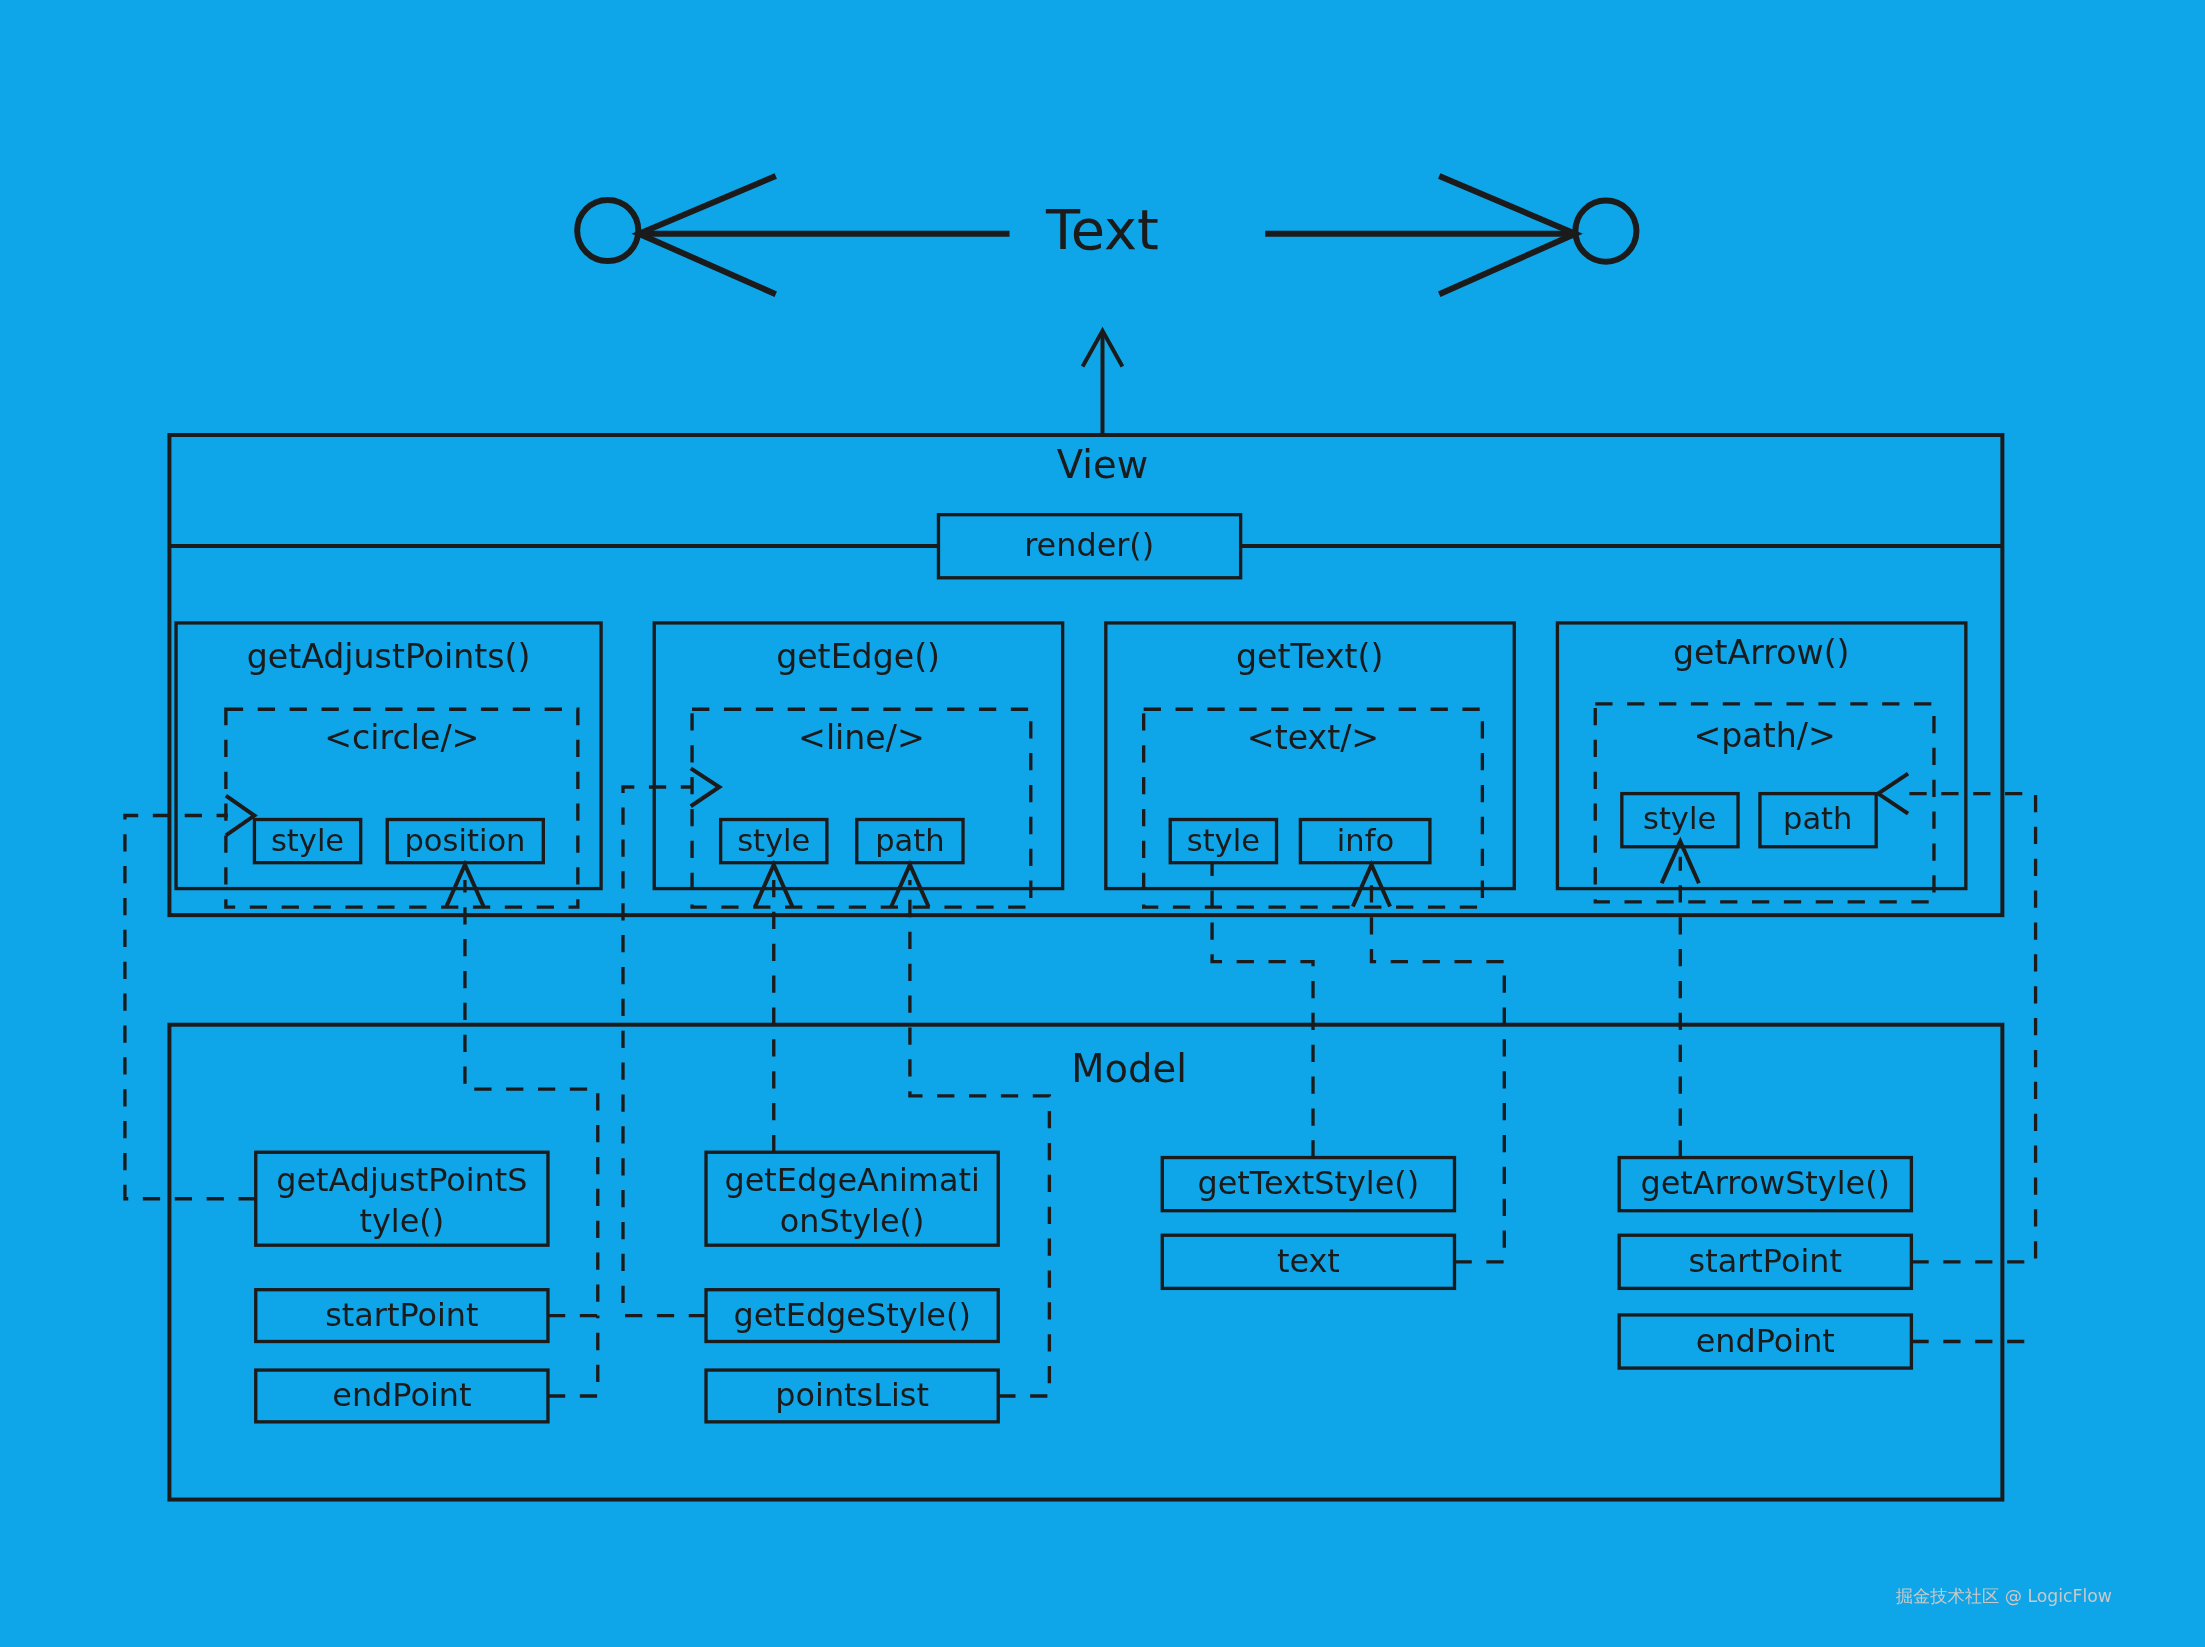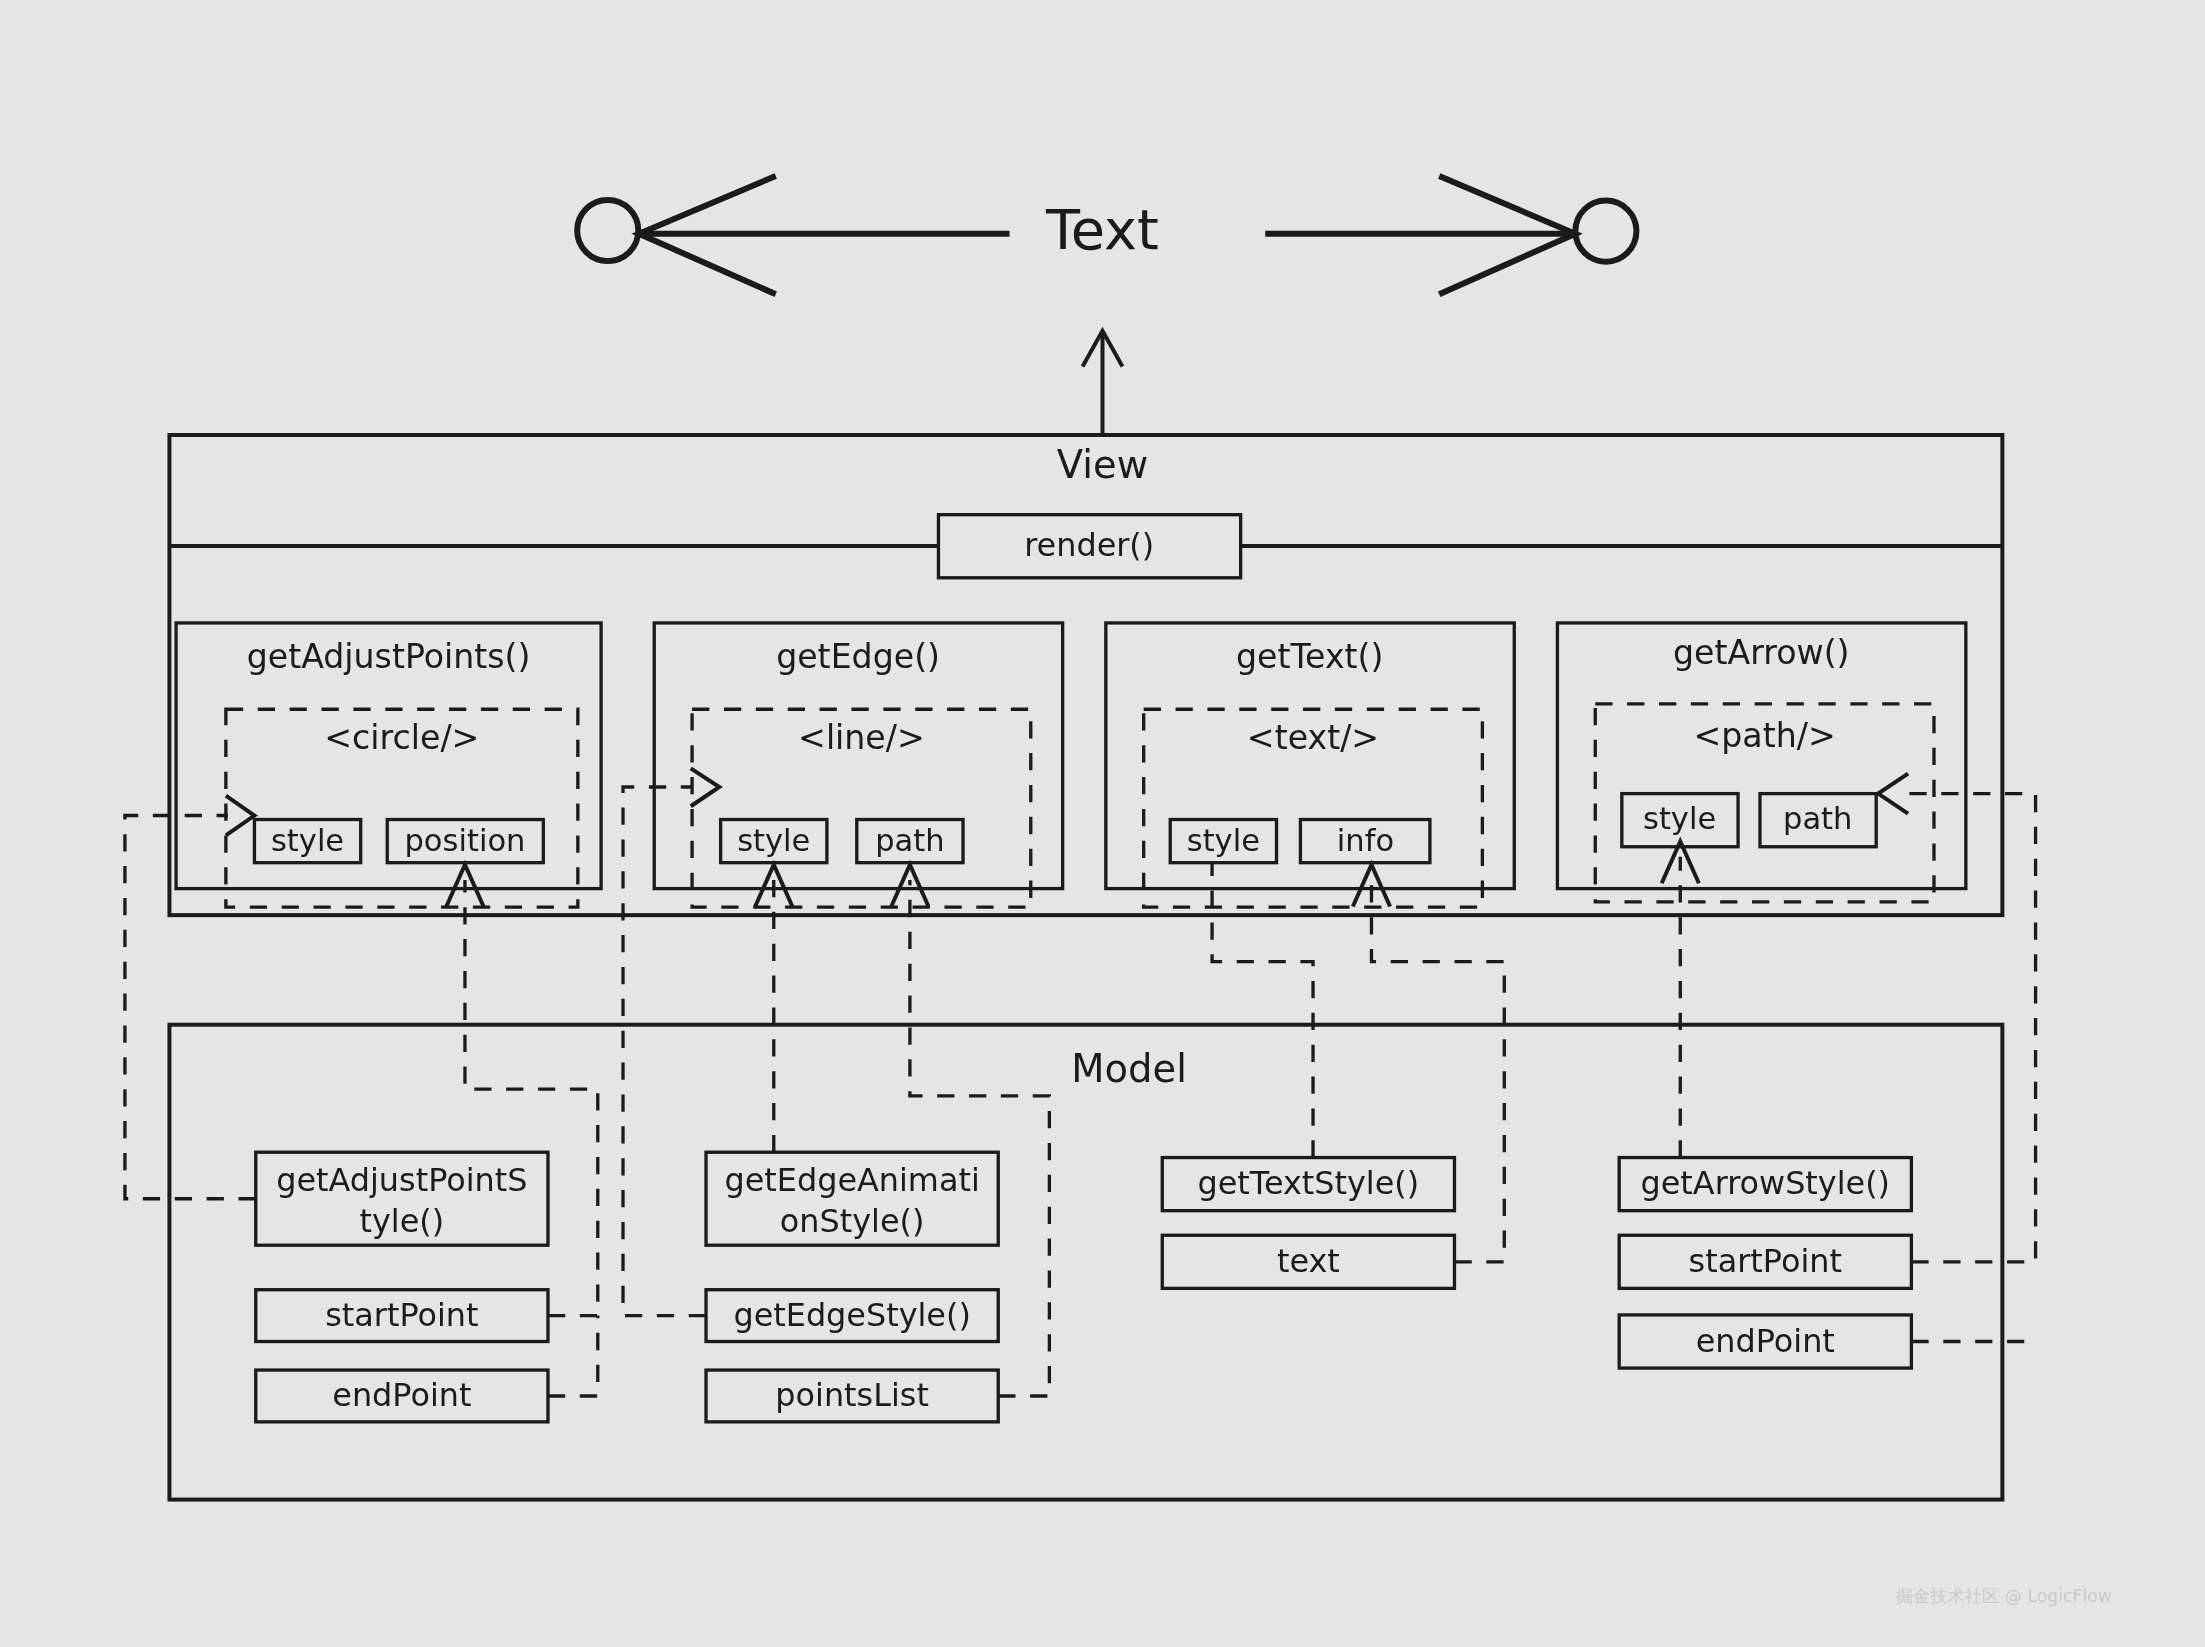--- a/index.html
+++ b/index.html
@@ -1,17 +1,17 @@
 <!DOCTYPE html>
 <html style="font-size:10.6px"><head>
 <meta charset="utf-8">
 <style>
   html,body{margin:0;padding:0;background:#ffffff;}
   body{width:2205px;height:1647px;font-family:"DejaVu Sans",sans-serif;overflow:hidden;}
-  #stage{position:relative;width:2205px;height:1647px;background:#e5e5e5;}
+  #stage{position:relative;width:2205px;height:1647px;background:#0ea5e9;}
   svg{display:block;}
   .blk{fill:none;stroke:#1b1b1b;stroke-width:5;}
   .blk-thick{fill:none;stroke:#1b1b1b;stroke-width:6;}
   .dash{fill:none;stroke:#1b1b1b;stroke-width:5;stroke-dasharray:26 22;}
   .conn{fill:none;stroke:#1b1b1b;stroke-width:5;stroke-dasharray:26 22;stroke-linecap:butt;}
   .solid{fill:none;stroke:#1b1b1b;stroke-width:6;}
   .arrowline{fill:none;stroke:#1b1b1b;stroke-width:9;stroke-linecap:butt;}
   .circ{fill:none;stroke:#1b1b1b;stroke-width:9;}
   .ahead{fill:none;stroke:#1b1b1b;stroke-width:9;stroke-linecap:butt;}
   .ahead-sm{fill:none;stroke:#1b1b1b;stroke-width:6;stroke-linecap:butt;}

